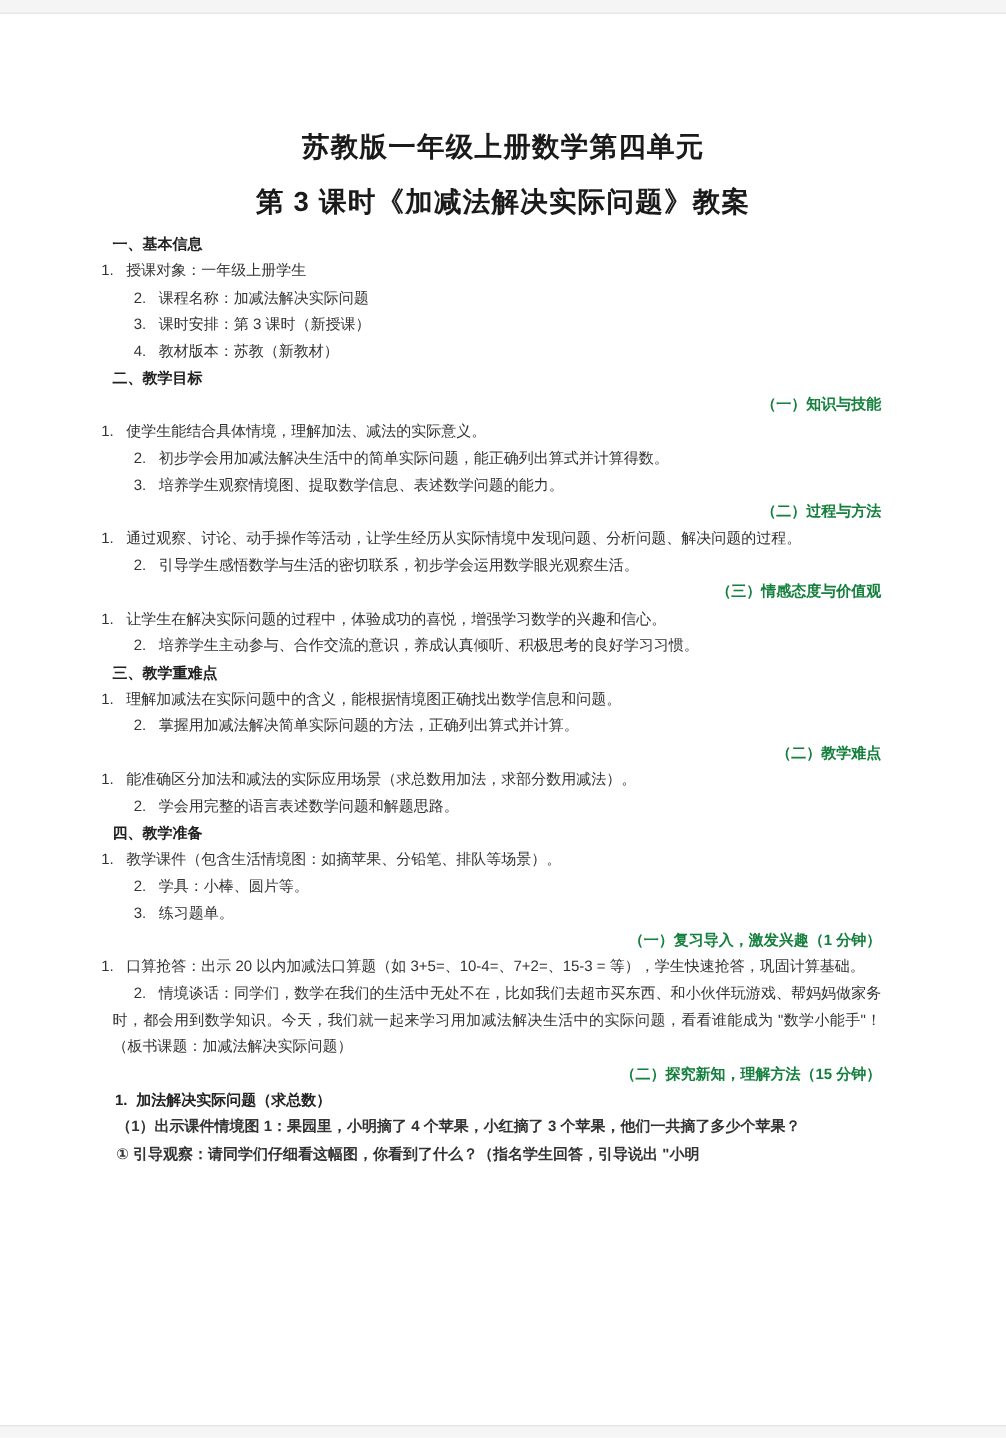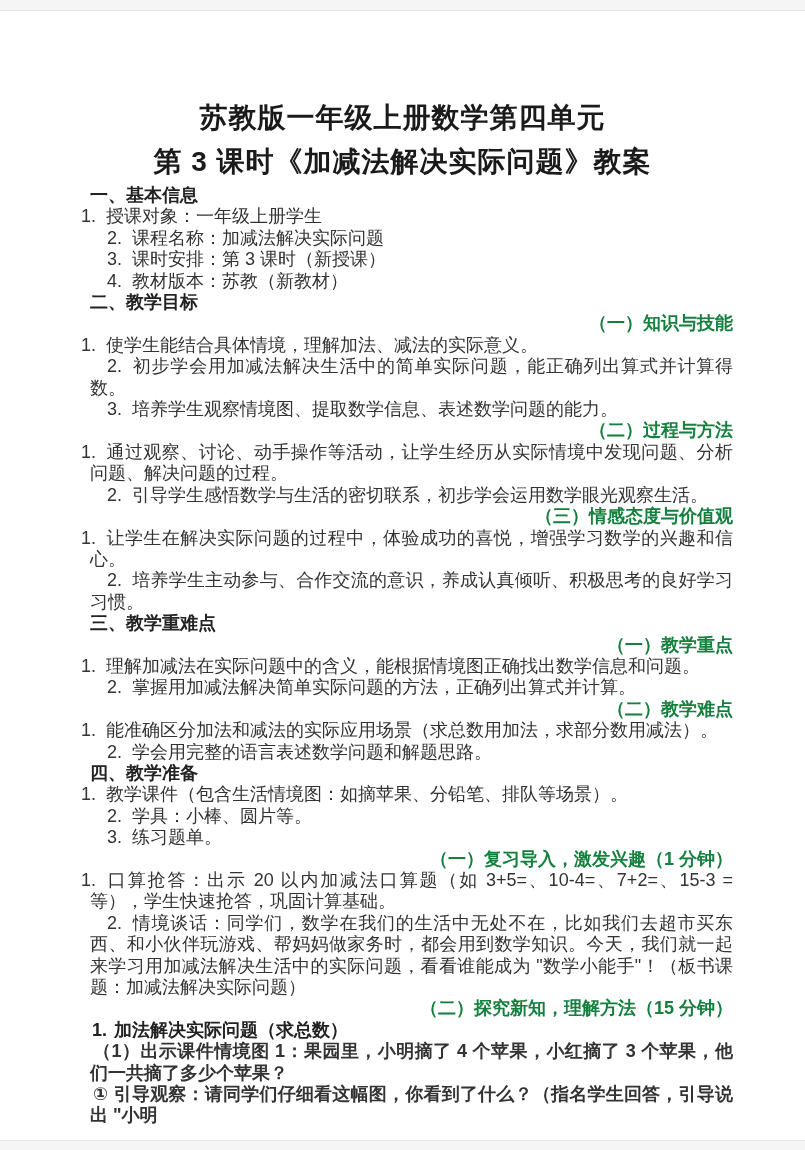--- a/index.html
+++ b/index.html
@@ -7,26 +7,26 @@
     width:805px;height:1150px;overflow:hidden;background:#ffffff;
     font-family:"Liberation Sans","DejaVu Sans",sans-serif;
     position:relative;
   }
   .strip{position:absolute;left:0;width:805px;background:#f5f5f5;}
   .strip-top{top:0;height:10px;border-bottom:1px solid #e4e4e4;}
   .strip-bottom{top:1140px;height:10px;border-top:1px solid #e4e4e4;}
   .content{position:absolute;top:10px;left:0;width:805px;color:#333333;}
   .titles{margin-top:86px;}
   .doc-title{
-    font-size:28px;font-weight:bold;text-align:center;
+    font-size:22px;font-weight:bold;text-align:center;
     line-height:44px;margin:0;color:#1a1a1a;letter-spacing:1px;
   }
   .body-text{
-    margin-top:1px;padding:0 72px 0 90px;
-    font-size:18px;line-height:21.4px;text-align:justify;color:#333333;
+    margin-top:1px;padding:0 100px 0 90px;
+    font-size:12px;line-height:21.4px;text-align:justify;color:#333333;
   }
   .body-text p{margin:0;padding:0;}
   .sec{font-weight:bold;padding-left:28px;text-align:left;color:#222;}
   .sub{font-weight:bold;padding-left:25px;text-align:right;color:#15803d;}
   .li1{padding-left:56px;text-indent:-9px;}
   .li2{text-indent:17px;}
   .num{margin-right:10px;}
   .boldnum{font-weight:bold;text-indent:2px;color:#222;}
   .boldnum .num{margin-right:7px;}
   .p0{text-indent:3px;font-weight:bold;}
@@ -55,21 +55,20 @@
     <p class="li2"><span class="num">2.</span><span>初步学会用加减法解决生活中的简单实际问题，能正确列出算式并计算得数。</span></p>
     <p class="li2"><span class="num">3.</span><span>培养学生观察情境图、提取数学信息、表述数学问题的能力。</span></p>
     <p class="sub">（二）过程与方法</p>
     <p class="li1"><span class="num">1.</span><span>通过观察、讨论、动手操作等活动，让学生经历从实际情境中发现问题、分析问题、解决问题的过程。</span></p>
     <p class="li2"><span class="num">2.</span><span>引导学生感悟数学与生活的密切联系，初步学会运用数学眼光观察生活。</span></p>
     <p class="sub">（三）情感态度与价值观</p>
     <p class="li1"><span class="num">1.</span><span>让学生在解决实际问题的过程中，体验成功的喜悦，增强学习数学的兴趣和信心。</span></p>
     <p class="li2"><span class="num">2.</span><span>培养学生主动参与、合作交流的意识，养成认真倾听、积极思考的良好学习习惯。</span></p>
 
     <p class="sec">三、教学重难点</p>
-    <p class="sub">（一）教学重点</p>
     <p class="li1"><span class="num">1.</span><span>理解加减法在实际问题中的含义，能根据情境图正确找出数学信息和问题。</span></p>
     <p class="li2"><span class="num">2.</span><span>掌握用加减法解决简单实际问题的方法，正确列出算式并计算。</span></p>
     <p class="sub">（二）教学难点</p>
     <p class="li1"><span class="num">1.</span><span>能准确区分加法和减法的实际应用场景（求总数用加法，求部分数用减法）。</span></p>
     <p class="li2"><span class="num">2.</span><span>学会用完整的语言表述数学问题和解题思路。</span></p>
 
     <p class="sec">四、教学准备</p>
     <p class="li1"><span class="num">1.</span><span>教学课件（包含生活情境图：如摘苹果、分铅笔、排队等场景）。</span></p>
     <p class="li2"><span class="num">2.</span><span>学具：小棒、圆片等。</span></p>
     <p class="li2"><span class="num">3.</span><span>练习题单。</span></p>

